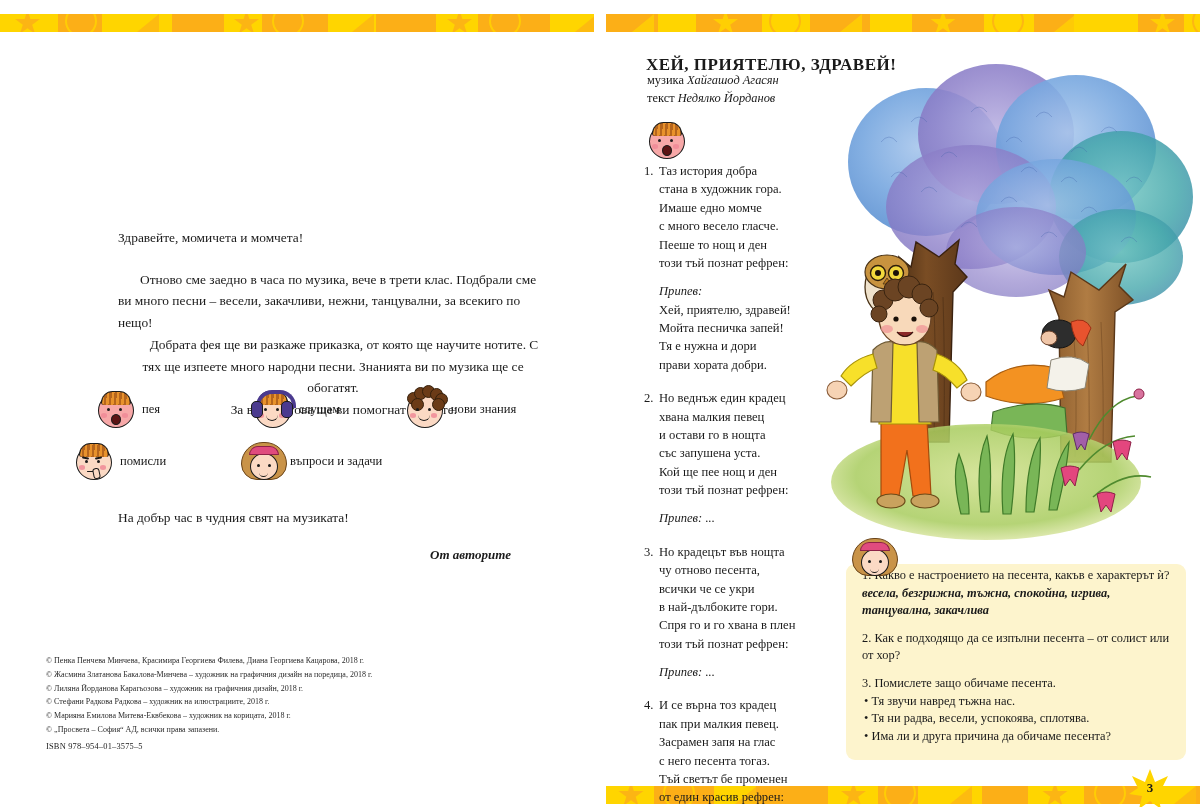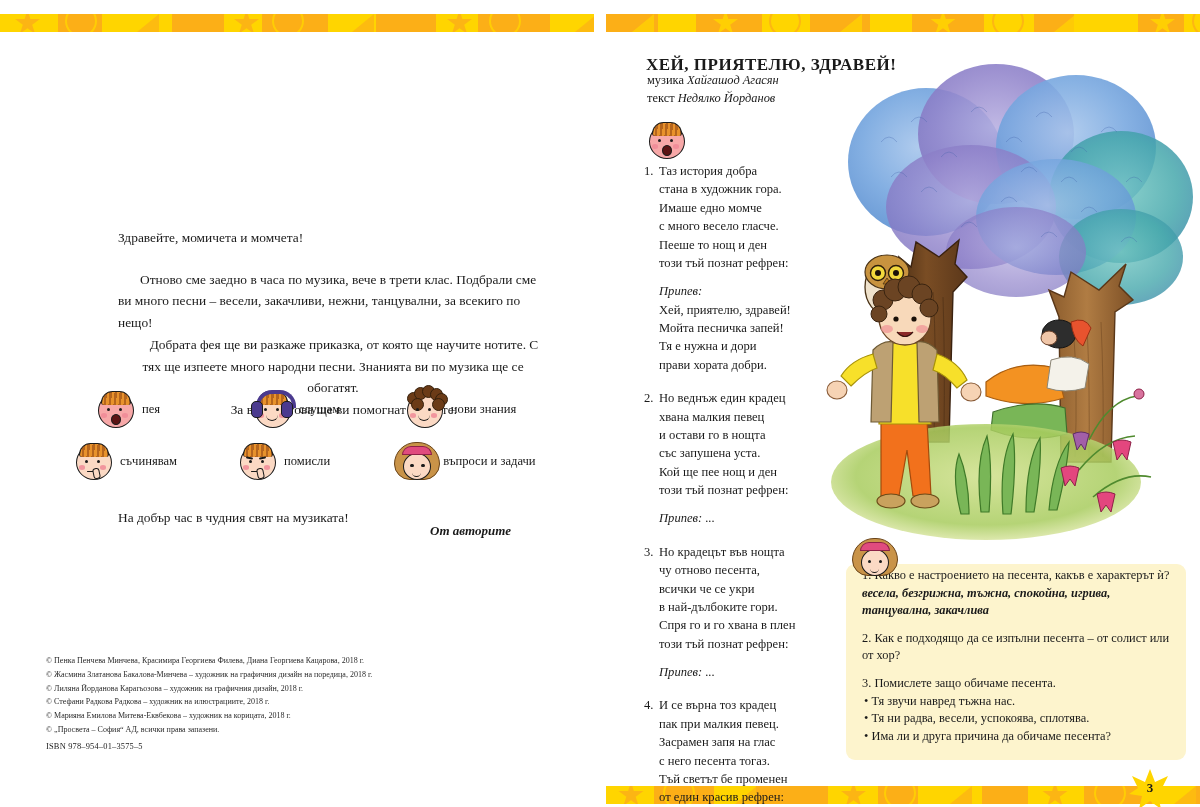--- a/index.html
+++ b/index.html
@@ -250,21 +250,21 @@
   .face .brow.l { left: 9px; transform: rotate(12deg); }
   .face .brow.r { left: 22px; transform: rotate(-12deg); }
 
   .closing-line {
     position: absolute;
     left: 118px; top: 478px;
     font-size: 13.4px;
   }
   .signature {
     position: absolute;
-    left: 430px; top: 491px;
+    left: 430px; top: 515px;
     font-size: 13px;
     font-style: italic;
     font-weight: 600;
   }
 
   .copyright {
     position: absolute;
     left: 46px; top: 622px;
     width: 520px;
     font-size: 8px;
@@ -545,33 +545,20 @@
             <div class="cheek l"></div>
               <div class="cheek r"></div>
             <div class="mouth-smile"></div>
           </div>
           <span class="icon-label">нови знания</span>
         </div>
       </div>
 
       <div class="icon-row row2">
 
-        <div class="icon-cell c1">
-          <div class="face">
-            <div class="head"></div>
-            <div class="hair"></div>
-            <div class="eye l"></div>
-              <div class="eye r"></div>
-            <div class="cheek l"></div>
-              <div class="cheek r"></div>
-            <div class="mouth-wave"></div>
-            <div class="finger"></div>
-          </div>
-          <span class="icon-label">съчинявам</span>
-        </div>
 
         <div class="icon-cell c2">
           <div class="face">
             <div class="head"></div>
             <div class="hair"></div>
             <div class="brow l"></div>
               <div class="brow r"></div>
             <div class="eye l"></div>
               <div class="eye r"></div>
             <div class="cheek l"></div>

